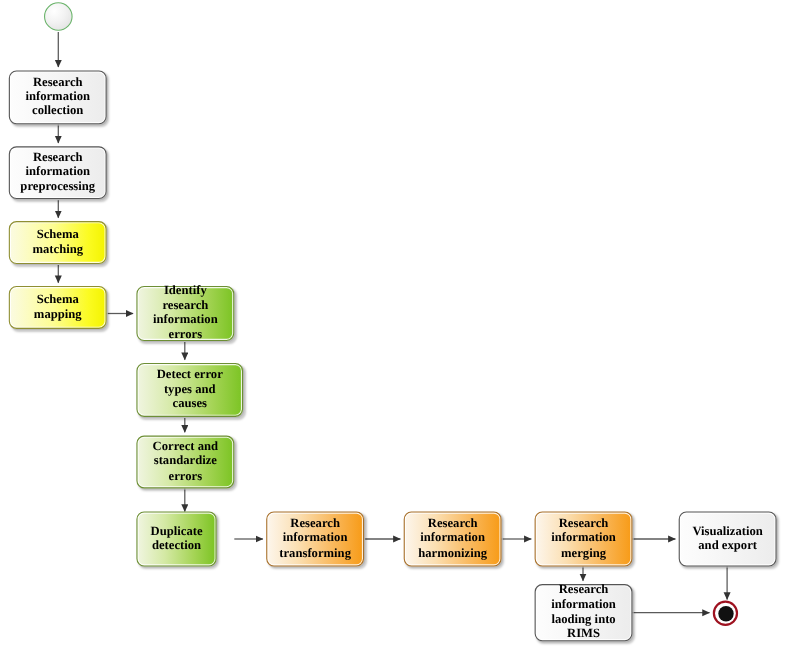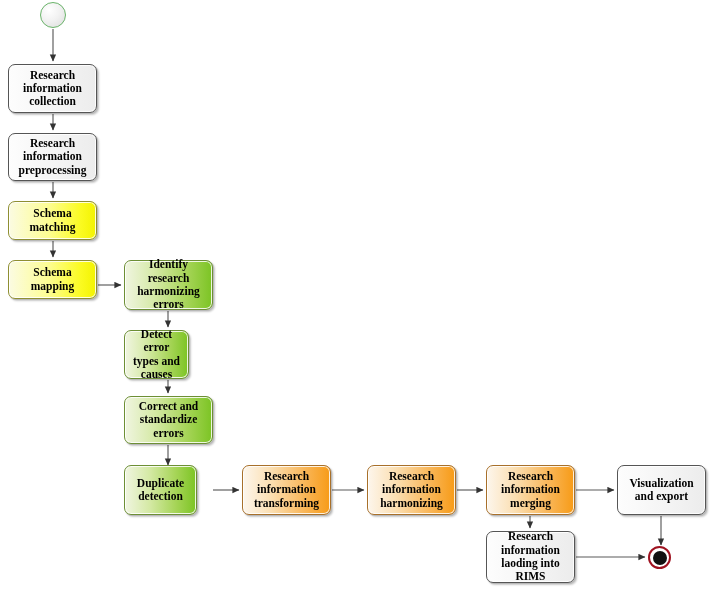--- a/index.html
+++ b/index.html
@@ -157,25 +157,25 @@
   </div>
 
   <div class="node n-yellow" style="left:8px; top:260px; width:89px; height:39px;">
     <span class="lbl">Schema
 mapping</span>
   </div>
 
   <div class="node n-green" style="left:124px; top:260px; width:89px; height:50px;">
     <span class="lbl">Identify
 research
-harmonizing
+information
 errors</span>
   </div>
 
-  <div class="node n-green" style="left:124px; top:330px; width:65px; height:49px;">
+  <div class="node n-green" style="left:124px; top:330px; width:97px; height:49px;">
     <span class="lbl">Detect error
 types and
 causes</span>
   </div>
 
   <div class="node n-green" style="left:124px; top:396px; width:89px; height:48px;justify-content:center;">
     <span class="lbl">Correct and
 standardize
 errors</span>
   </div>

